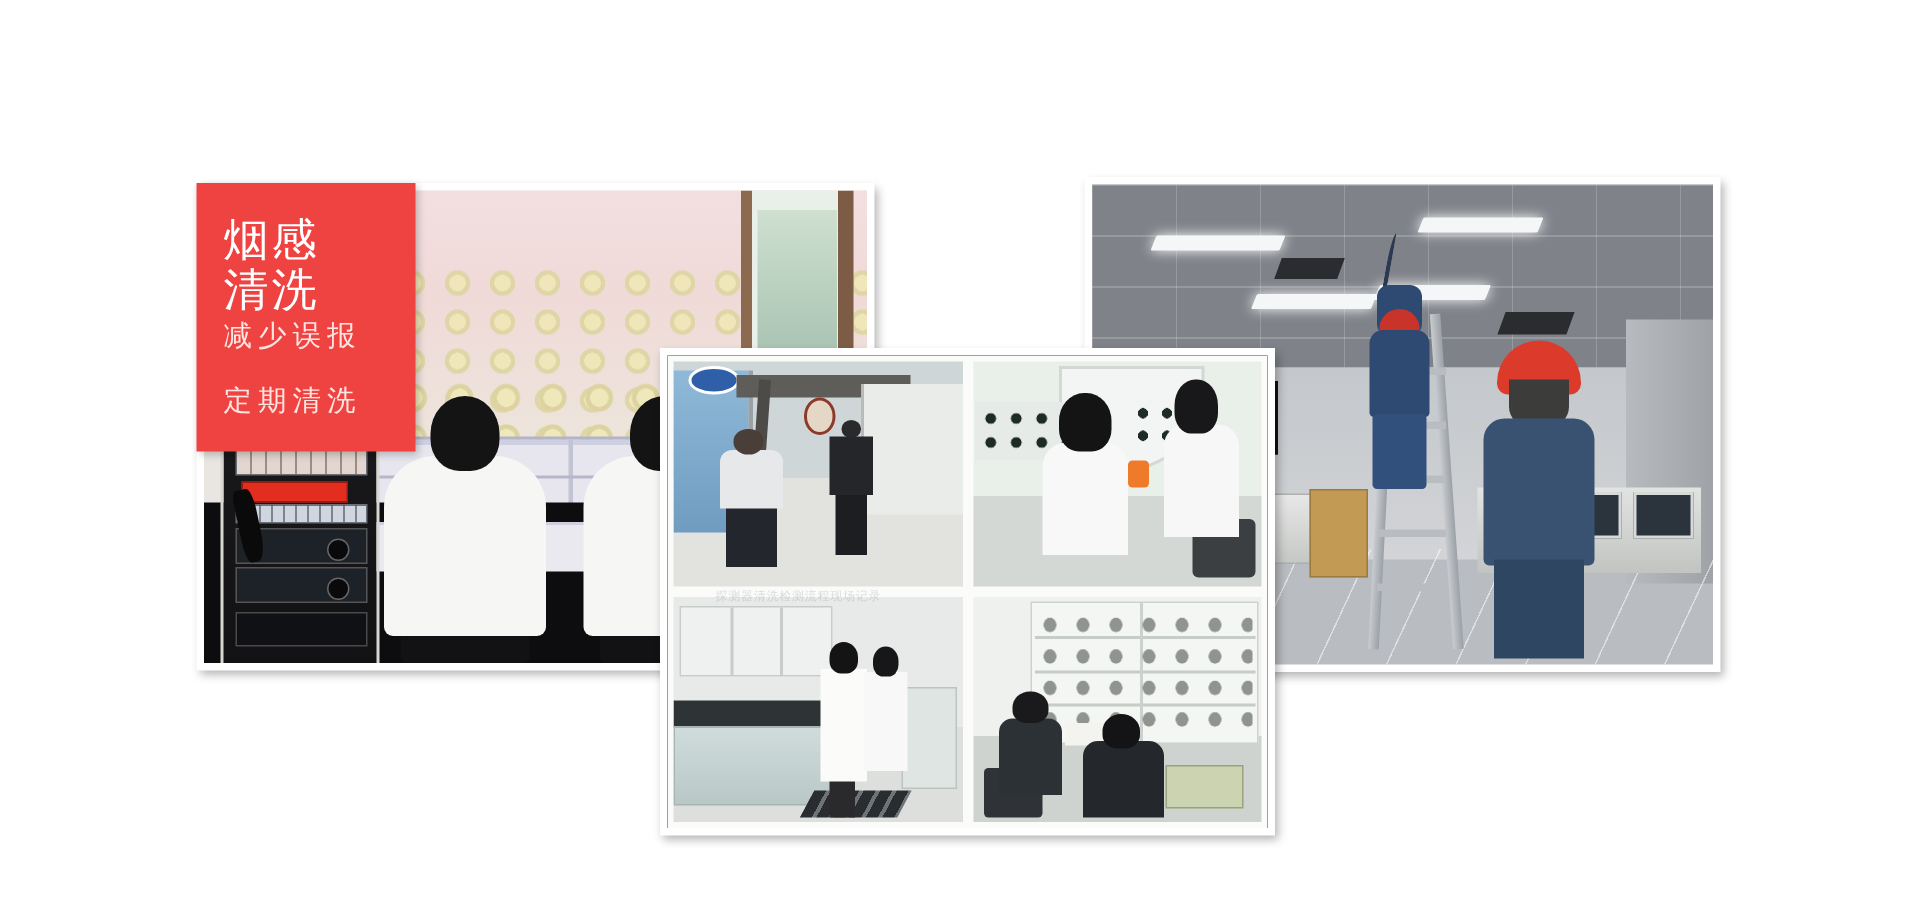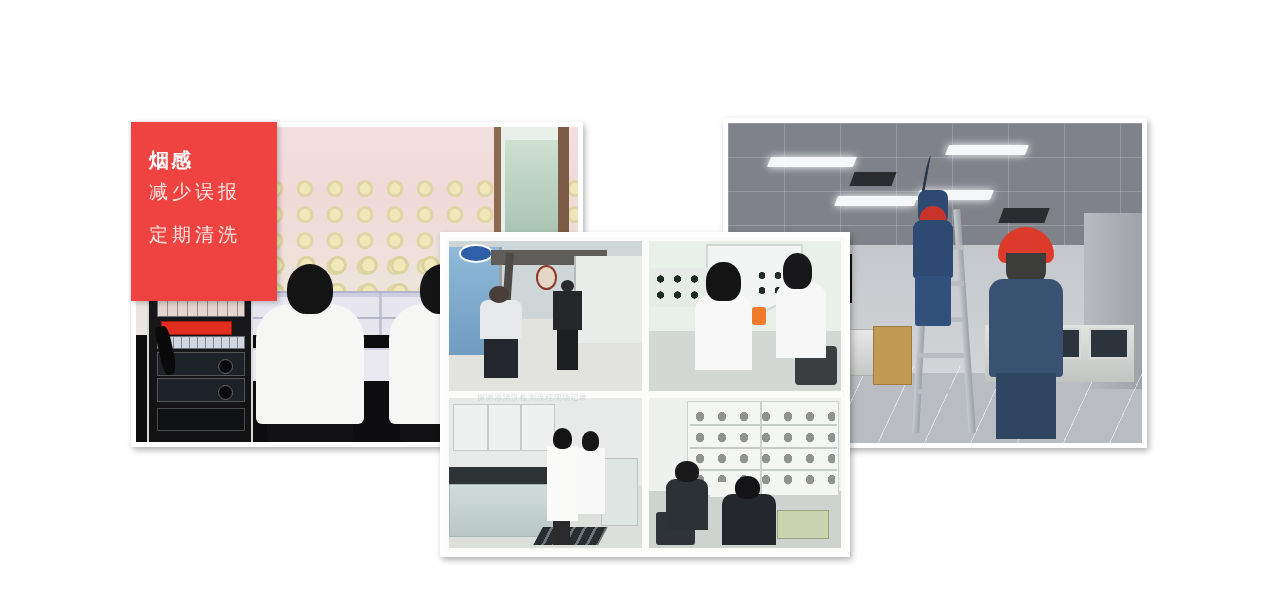--- a/index.html
+++ b/index.html
@@ -116,21 +116,21 @@
   #promo-banner{
     position:absolute; left:131px; top:122px;
     width:146px; height:179px;
     background:#ee4340;
     color:#ffffff;
     box-sizing:border-box;
     padding:22px 0 0 18px;
     box-shadow:2px 2px 5px rgba(0,0,0,.22);
   }
   #promo-banner .big{
-    font-size:20px; line-height:33px; font-weight:700;
+    font-size:30px; line-height:33px; font-weight:400;
     letter-spacing:2px;
     font-family:"DejaVu Sans","Liberation Sans",sans-serif;
   }
   #promo-banner .small{
     margin-top:14px;
     font-size:19px; line-height:29px; letter-spacing:4px;
     color:#ffe5e2;
     font-family:"DejaVu Sans","Liberation Sans",sans-serif;
   }
   
@@ -348,20 +348,21 @@
         </div>
         <div class="lp-cab-panel lp-cab-p5"></div>
         <div class="lp-phone"></div>
       </div>
     </div>
   </div>
 
 
   <div id="promo-banner">
     <div class="big">烟感</div>
+    <div class="big">清洗</div>
     <div class="small" style="margin-top:0">减少误报</div>
     <div class="small">定期清洗</div>
   </div>
 
   <div class="photo" id="photo-right">
     <div class="inner">
       <div class="rp-ceiling">
         <div class="rp-light" style="left:10%;top:28%;width:86px;"></div>
         <div class="rp-light" style="left:26%;top:60%;width:80px;"></div>
         <div class="rp-light" style="left:53%;top:18%;width:80px;"></div>

